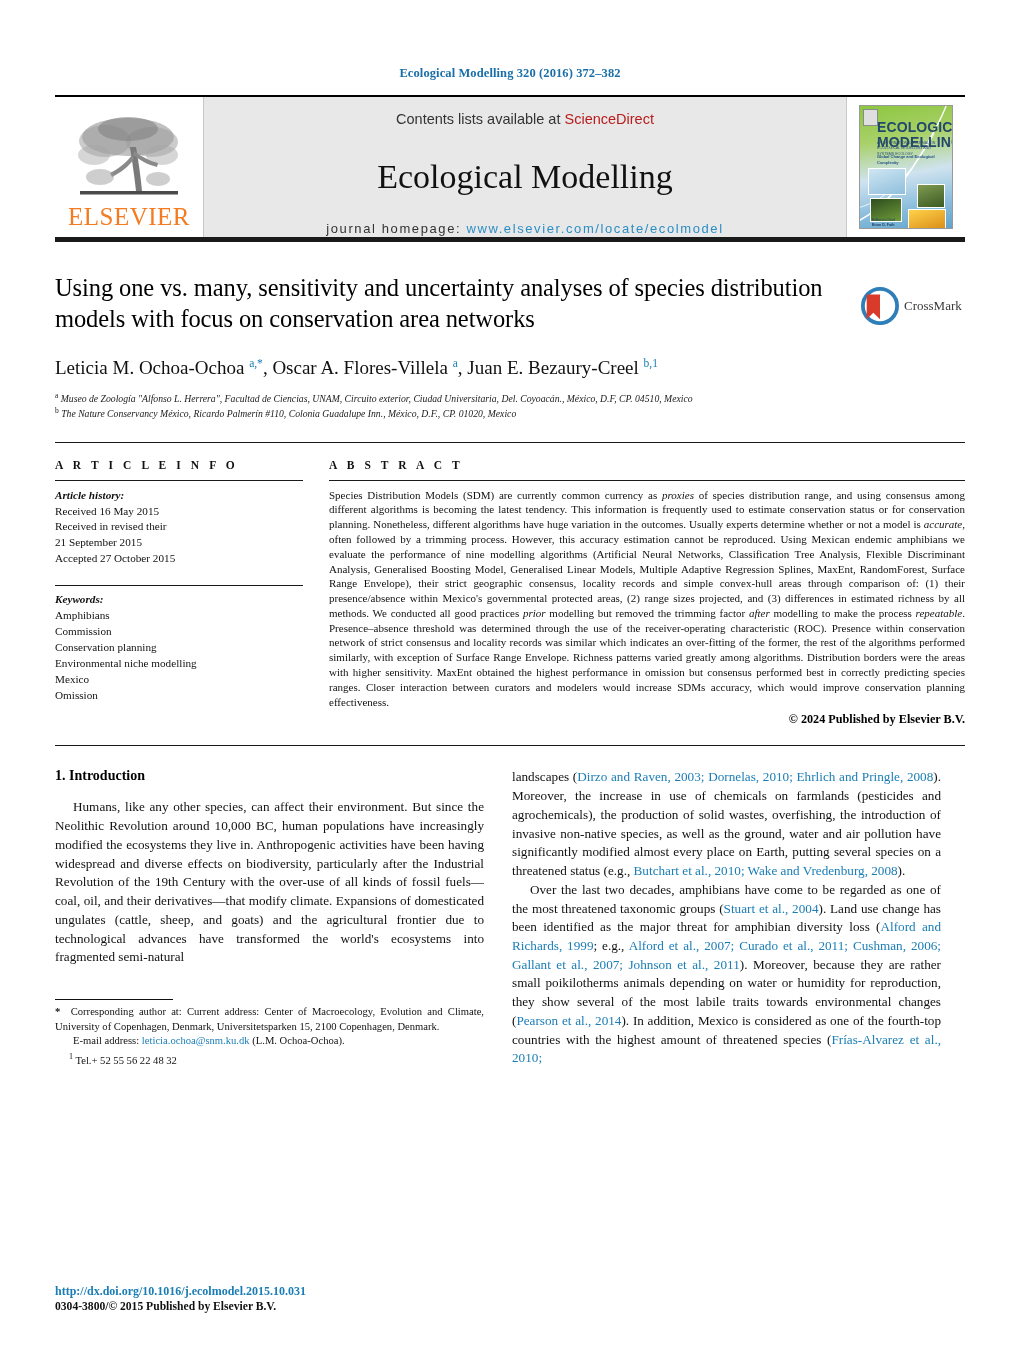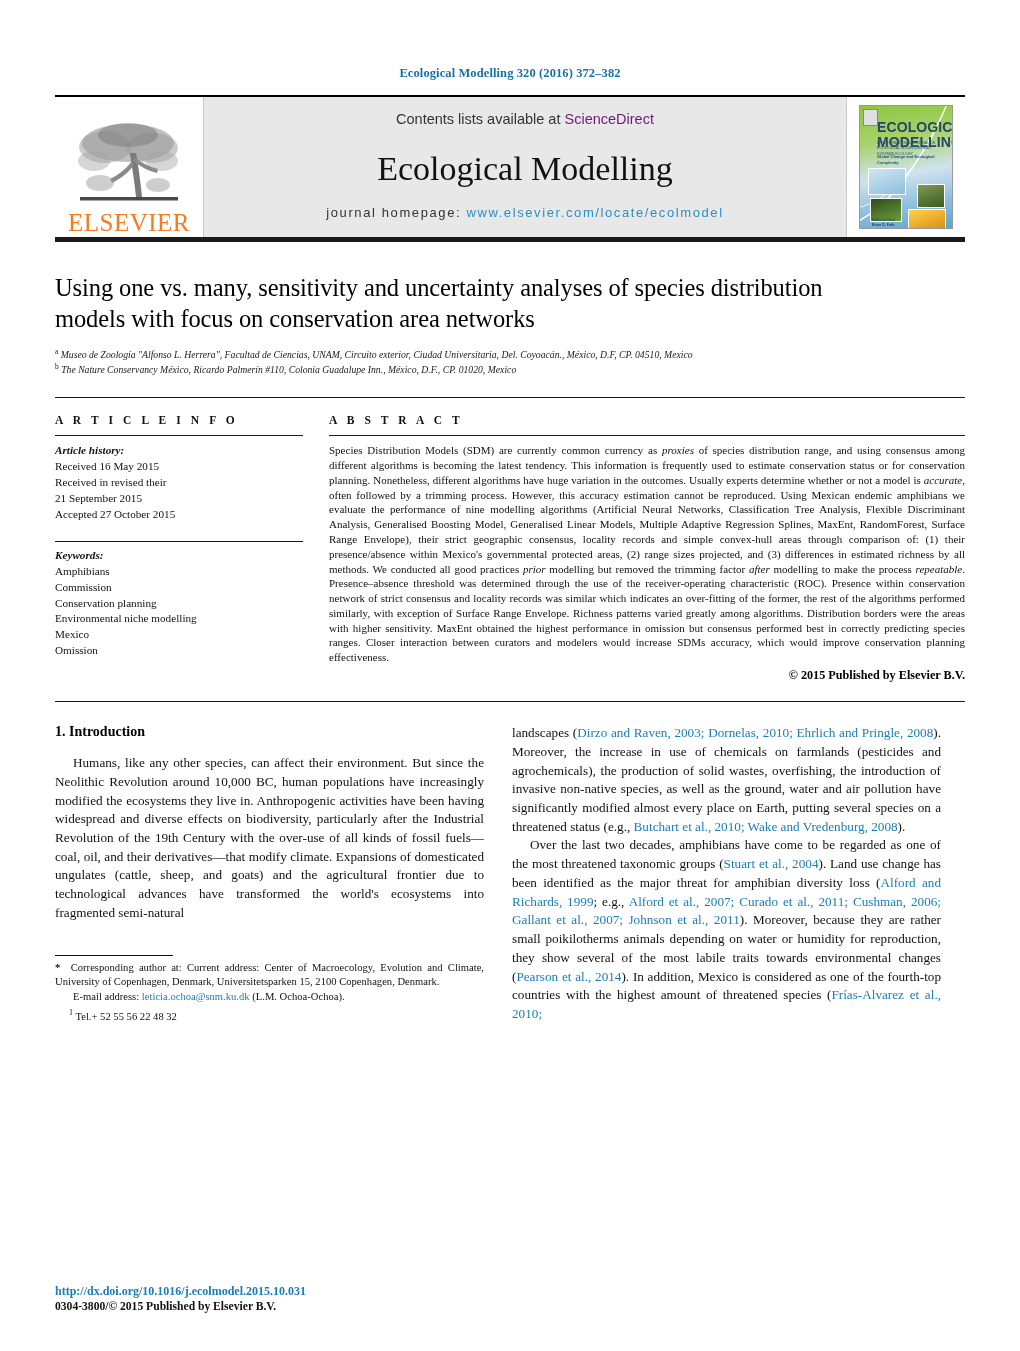--- a/index.html
+++ b/index.html
@@ -40,21 +40,21 @@
     align-items: stretch;
     height: 140px;
   }
   .masthead-logo {
     width: 148px;
     flex: 0 0 148px;
     display: flex;
     flex-direction: column;
     align-items: center;
     justify-content: flex-start;
-    padding-top: 20px;
+    padding-top: 14px;
     box-sizing: border-box;
   }
   .tree-svg { display:block; }
   .elsevier-word {
     color: #f47b20;
     font-family: "Liberation Serif", serif;
     font-size: 25px;
     letter-spacing: 0.5px;
     line-height: 1;
     margin-top: 1px;
@@ -70,34 +70,34 @@
     justify-content: space-between;
     padding: 14px 0 0 0;
     box-sizing: border-box;
     position: relative;
   }
   .contents-line {
     font-family: "Liberation Sans", sans-serif;
     font-size: 14.5px;
     color: #333;
   }
-  .contents-line .sd { color: #701a75; }
+  .contents-line .sd { color: #b91c1c; }
   .journal-title {
     font-family: "Liberation Serif", serif;
     font-size: 34px;
     color: #111;
     margin-top: 6px;
   }
   .homepage-bar {
     width: 100%;
     text-align: center;
     font-family: "Liberation Sans", sans-serif;
     font-size: 13px;
     letter-spacing: 1.6px;
-    padding-bottom: 17px;
+    padding-bottom: 1px;
     color: #333;
   }
   .homepage-bar .url { color: #2a8fc4; }
   .masthead-cover {
     width: 118px;
     flex: 0 0 118px;
     display: flex;
     align-items: center;
     justify-content: center;
   }
@@ -385,21 +385,30 @@
         </div>
       </div>
     </div>
   </div>
 
   <div class="masthead-rule"></div>
 
   <div class="title-block">
     <h1 class="article-title">Using one vs. many, sensitivity and uncertainty analyses of species distribution models with focus on conservation area networks</h1>
 
-
+    <div class="crossmark">
+      <svg class="cm-logo" viewBox="0 0 40 40">
+        <circle cx="20" cy="20" r="18" fill="#ffffff" stroke="#2e7fb8" stroke-width="4"></circle>
+        <path d="M6 8 L20 8 L20 34 L13 27 L6 34 Z" fill="#d93b2b"></path>
+        <path d="M20 8 L20 34 L27 27 L34 34 L34 8 Z" fill="#ffffff" opacity="0.0"></path>
+      </svg>
+      <span class="cm-text">CrossMark</span>
+    </div>
+
+    <div class="authors">Leticia M. Ochoa-Ochoa <sup>a,*</sup>, Oscar A. Flores-Villela <sup>a</sup>, Juan E. Bezaury-Creel <sup>b,1</sup></div>
 
     <div class="affil">
       <div><sup>a</sup> <span>Museo de Zoología "Alfonso L. Herrera", Facultad de Ciencias, UNAM, Circuito exterior, Ciudad Universitaria, Del. Coyoacán., México, D.F, CP. 04510, Mexico</span></div>
       <div><sup>b</sup> <span>The Nature Conservancy México, Ricardo Palmerín #110, Colonia Guadalupe Inn., México, D.F., CP. 01020, Mexico</span></div>
     </div>
   </div>
 
   <div class="info-abstract-rule-top"></div>
 
   <div class="ia-wrap">
@@ -425,21 +434,21 @@
           <div>Mexico</div>
           <div>Omission</div>
         </div>
       </div>
     </div>
 
     <div class="col-abstract">
       <div class="sec-head">A B S T R A C T</div>
       <div class="hrule"></div>
       <div class="abstract-body">Species Distribution Models (SDM) are currently common currency as <i>proxies</i> of species distribution range, and using consensus among different algorithms is becoming the latest tendency. This information is frequently used to estimate conservation status or for conservation planning. Nonetheless, different algorithms have huge variation in the outcomes. Usually experts determine whether or not a model is <i>accurate</i>, often followed by a trimming process. However, this accuracy estimation cannot be reproduced. Using Mexican endemic amphibians we evaluate the performance of nine modelling algorithms (Artificial Neural Networks, Classification Tree Analysis, Flexible Discriminant Analysis, Generalised Boosting Model, Generalised Linear Models, Multiple Adaptive Regression Splines, MaxEnt, RandomForest, Surface Range Envelope), their strict geographic consensus, locality records and simple convex-hull areas through comparison of: (1) their presence/absence within Mexico's governmental protected areas, (2) range sizes projected, and (3) differences in estimated richness by all methods. We conducted all good practices <i>prior</i> modelling but removed the trimming factor <i>after</i> modelling to make the process <i>repeatable</i>. Presence–absence threshold was determined through the use of the receiver-operating characteristic (ROC). Presence within conservation network of strict consensus and locality records was similar which indicates an over-fitting of the former, the rest of the algorithms performed similarly, with exception of Surface Range Envelope. Richness patterns varied greatly among algorithms. Distribution borders were the areas with higher sensitivity. MaxEnt obtained the highest performance in omission but consensus performed best in correctly predicting species ranges. Closer interaction between curators and modelers would increase SDMs accuracy, which would improve conservation planning effectiveness.</div>
-      <div class="copyright">© 2015 Published by Elsevier B.V.</div>
+      <div class="copyright">© 2024 Published by Elsevier B.V.</div>
     </div>
   </div>
 
   <div class="after-abstract-rule"></div>
 
   <div class="body-cols">
 
     <div class="bcol">
       <div class="intro-head">1. Introduction</div>
       <p class="ptext indent"><span id="p1left">Humans, like any other species, can affect their environment. But since the Neolithic Revolution around 10,000 BC, human populations have increasingly modified the ecosystems they live in. Anthropogenic activities have been having widespread and diverse effects on biodiversity, particularly after the Industrial Revolution of the 19th Century with the over-use of all kinds of fossil fuels—coal, oil, and their derivatives—that modify climate. Expansions of domesticated ungulates (cattle, sheep, and goats) and the agricultural frontier due to technological advances have transformed the world's ecosystems into fragmented semi-natural</span></p>

